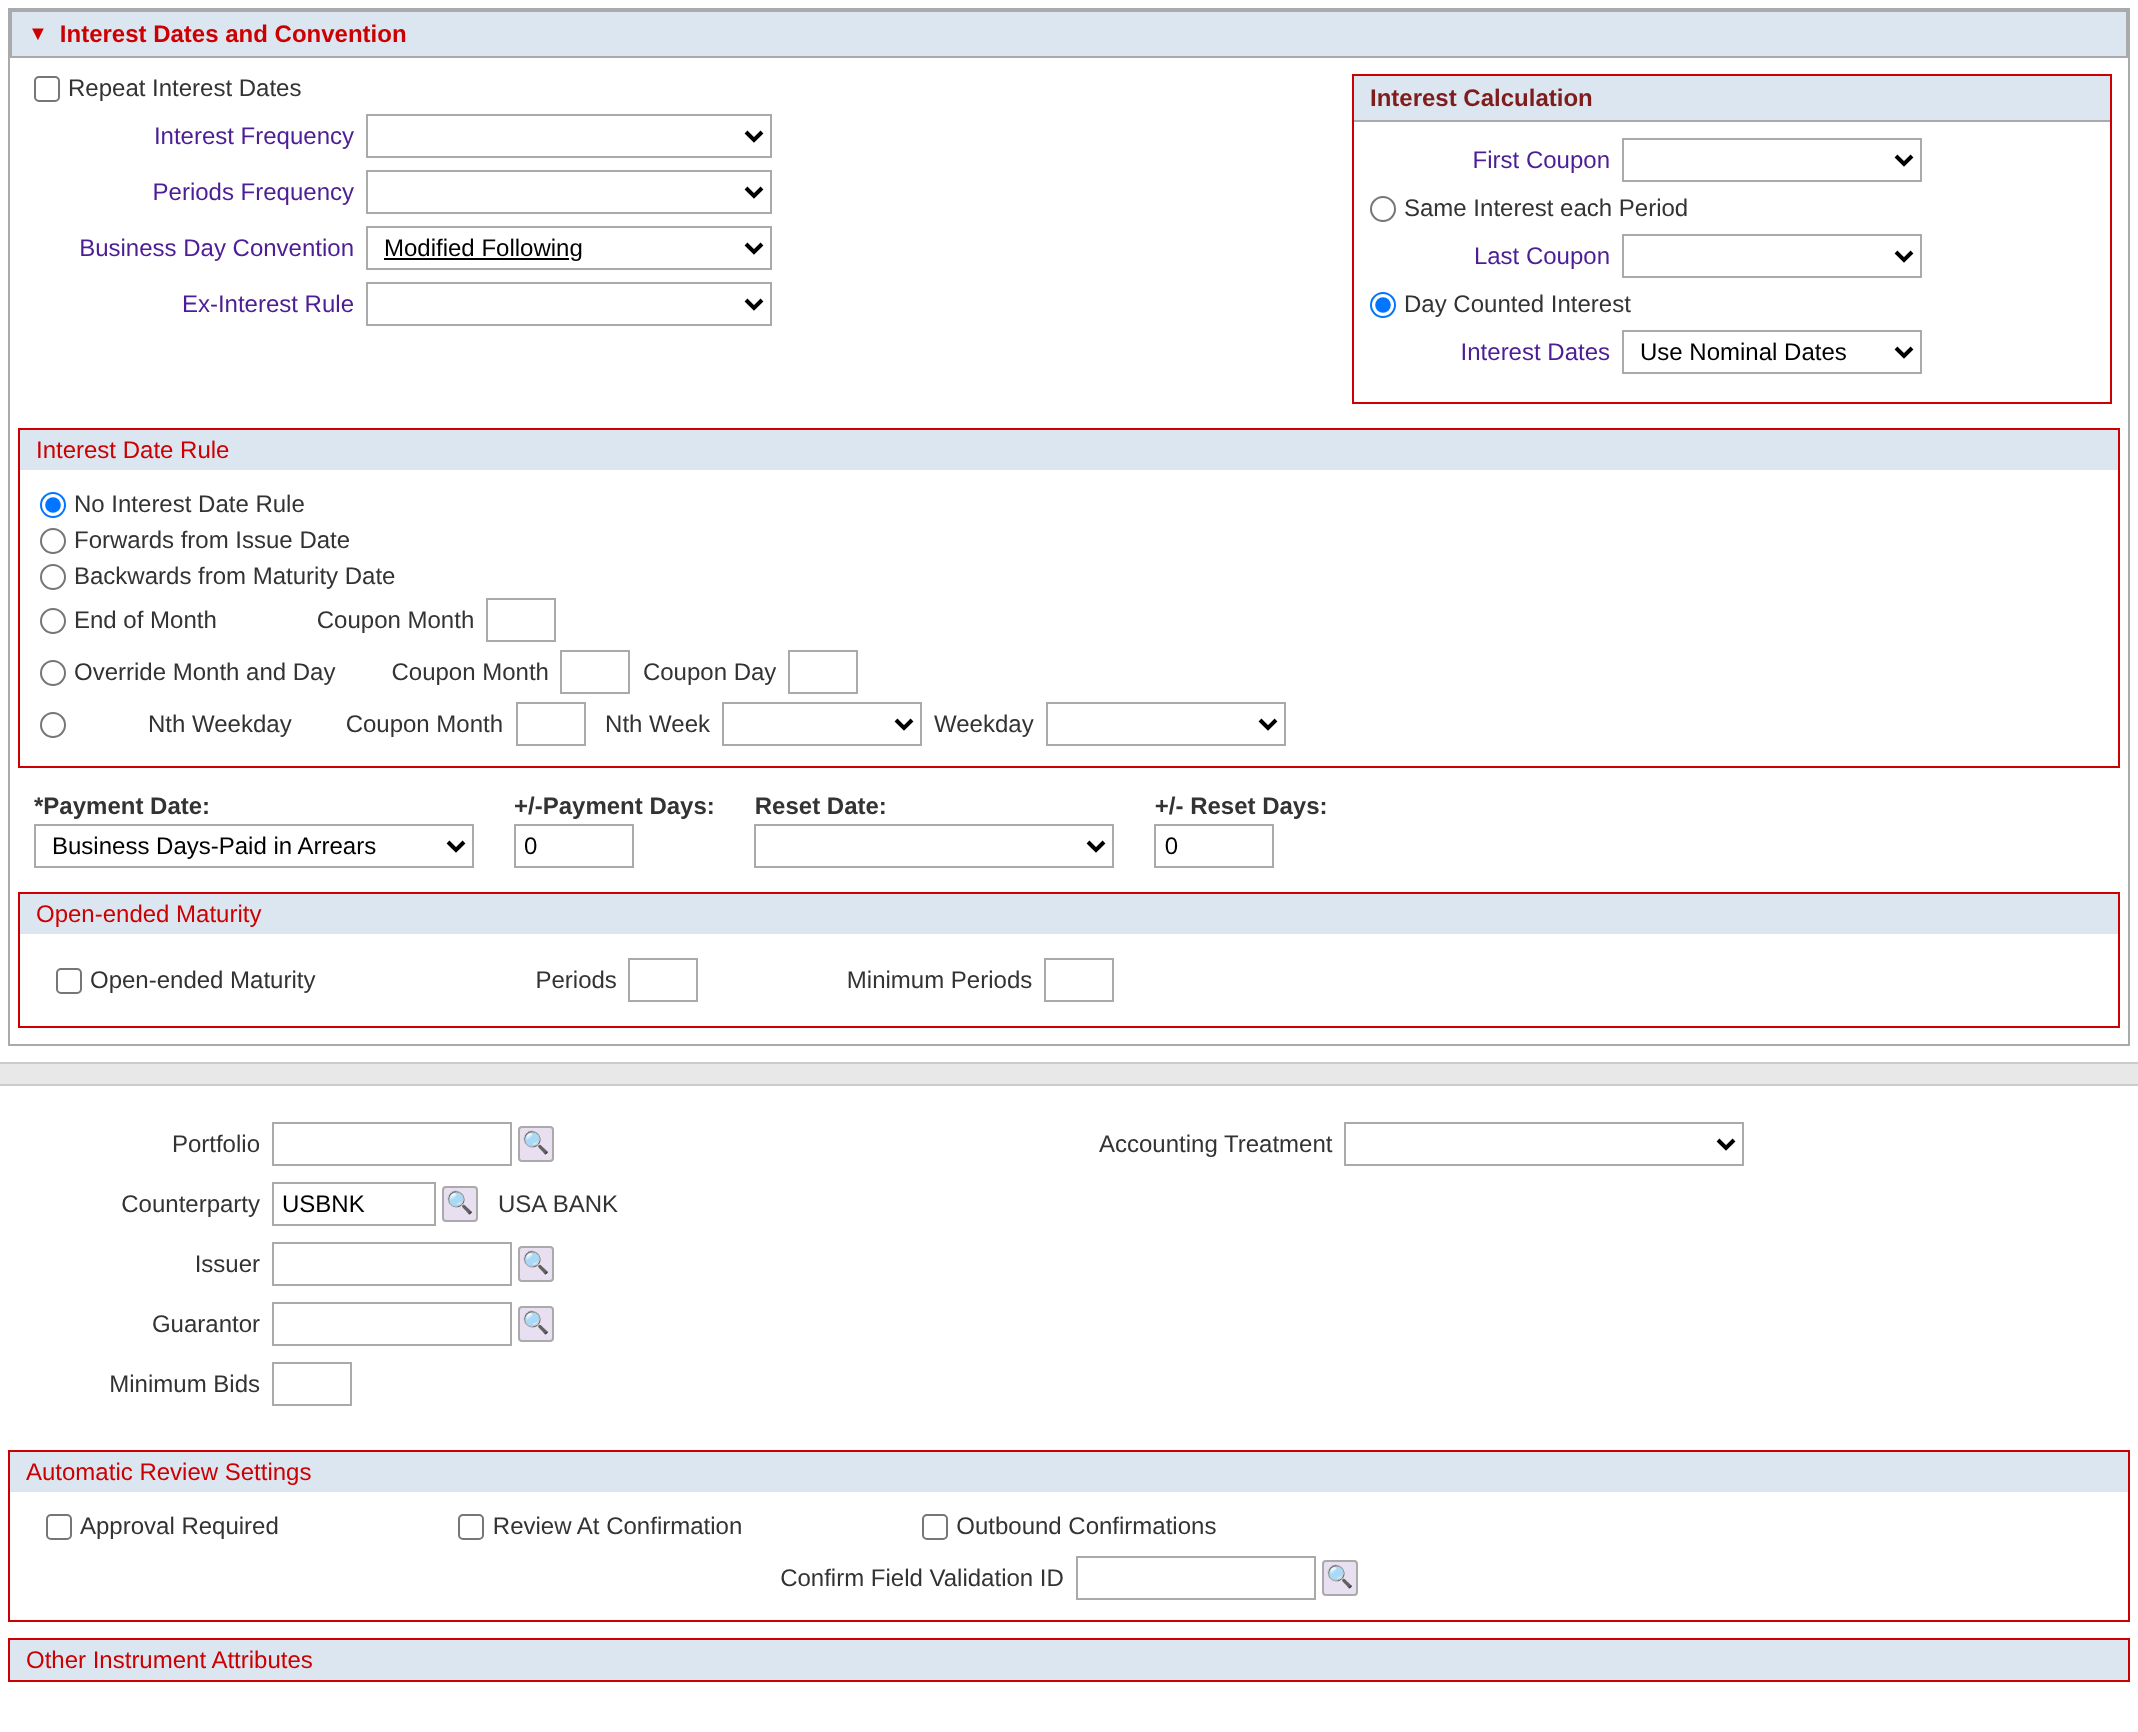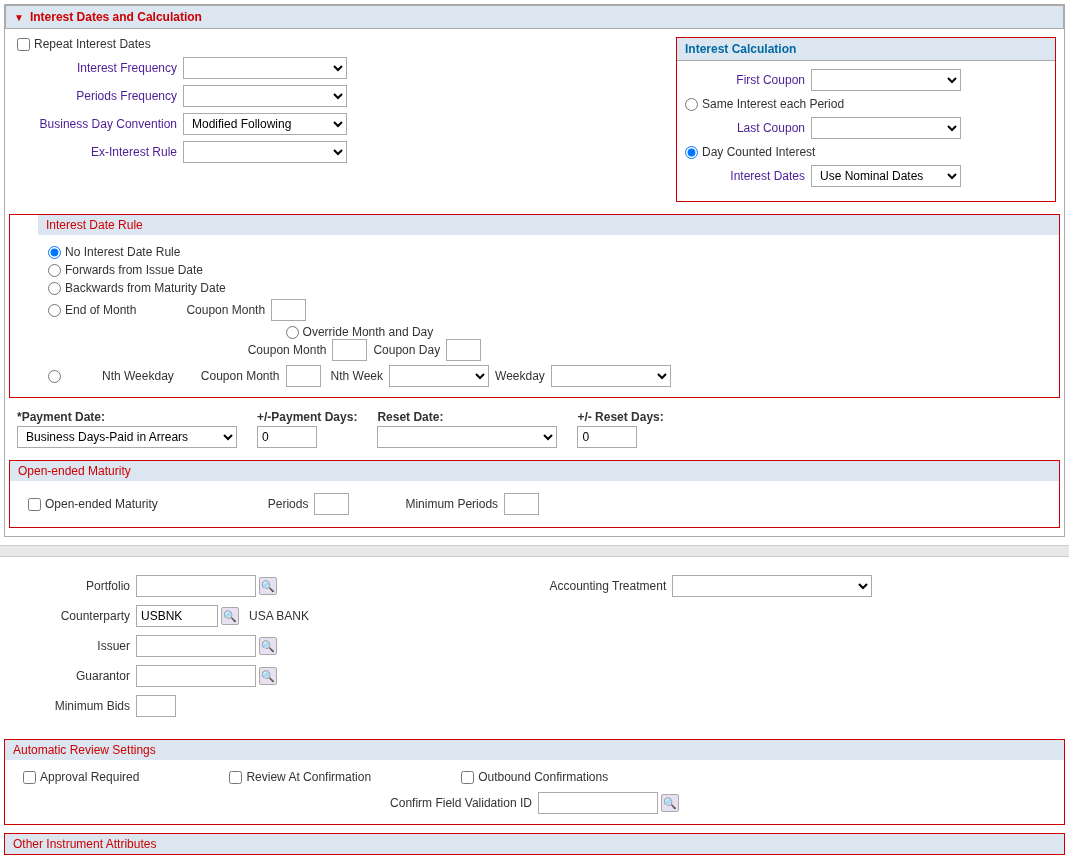--- a/index.html
+++ b/index.html
@@ -75,21 +75,21 @@
     .right-col {
       width: 380px;
       border: 1px solid #c00;
       margin: 8px;
       padding: 0;
     }
     
     .right-col-header {
       background: #dce6f1;
       padding: 4px 8px;
-      color: #0369a1;
+      color: #7f1d1d;
       font-weight: bold;
       border-bottom: 1px solid #aaa;
     }
     
     .right-col-body {
       padding: 8px;
     }
     
     .inner-section {
       border: 1px solid #c00;
@@ -116,21 +116,20 @@
     }
     
     .radio-row {
       display: flex;
       align-items: center;
     }
     
     .interest-date-rule-section {
       border: 1px solid #c00;
       margin: 4px;
-      padding-left: 28px;
     }
     
     .payment-section {
       padding: 8px 12px;
     }
     
     .payment-row {
       display: flex;
       align-items: flex-start;
       gap: 20px;
@@ -207,21 +206,22 @@
     .other-instrument-section {
       border: 1px solid #c00;
       margin: 4px;
     }
     
     .small-input {
       width: 35px;
     }
     
     .large-select {
-      width: 164px;
+      width: 203px;
+      text-decoration: underline;
     }
     
     .confirm-row {
       display: flex;
       align-items: center;
       gap: 30px;
       padding: 4px 8px;
     }
     
     .confirm-field-row {
@@ -238,21 +238,21 @@
       padding: 6px 8px;
     }
   </style>
 </head>
 <body>
 
 <div class="main-container">
 
   <div class="section-header">
     <span class="triangle">▼</span>
-    <span>Interest Dates and Calculation</span>
+    <span>Interest Dates and Convention</span>
   </div>
 
   <div class="top-section">
     <div class="left-col">
 
       <div class="form-row">
         <input type="checkbox" style="">
         <label>Repeat Interest Dates</label>
       </div>
 
@@ -340,21 +340,21 @@
             <div style="display: flex; align-items: center;">
               <input type="radio" name="date_rule" style="">
               <span>End of Month</span>
             </div>
             <div style="display: flex; align-items: center; margin-left: 40px; gap: 6px;">
               <span>Coupon Month</span>
               <input type="text" class="small-input" style="">
             </div>
           </div>
 
-          <div style="display: flex; align-items: center; gap: 0; flex-direction: column;">
+          <div style="display: flex; align-items: center; gap: 18px;">
             <div style="display: flex; align-items: center;">
               <input type="radio" name="date_rule" style="">
               <span>Override Month and Day</span>
             </div>
             <div style="display: flex; align-items: center; gap: 6px; margin-left: 10px;">
               <span>Coupon Month</span>
               <input type="text" class="small-input" style="">
               <span>Coupon Day</span>
               <input type="text" class="small-input" style="">
             </div>
@@ -413,21 +413,21 @@
     <div class="inner-section-body">
       <div class="periods-row">
         <div style="display: flex; align-items: center;">
           <input type="checkbox" style="">
           <span>Open-ended Maturity</span>
         </div>
         <div style="display: flex; align-items: center; gap: 6px; margin-left: 80px;">
           <span>Periods</span>
           <input type="text" class="small-input" style="">
         </div>
-        <div style="display: flex; align-items: center; gap: 6px; margin-left: 26px; justify-content: space-between;">
+        <div style="display: flex; align-items: center; gap: 6px; margin-left: 44px; justify-content: space-between;">
           <span>Minimum Periods</span>
           <input type="text" class="small-input" style="">
         </div>
       </div>
     </div>
   </div>
 </div>
 
 <div class="separator"></div>
 

